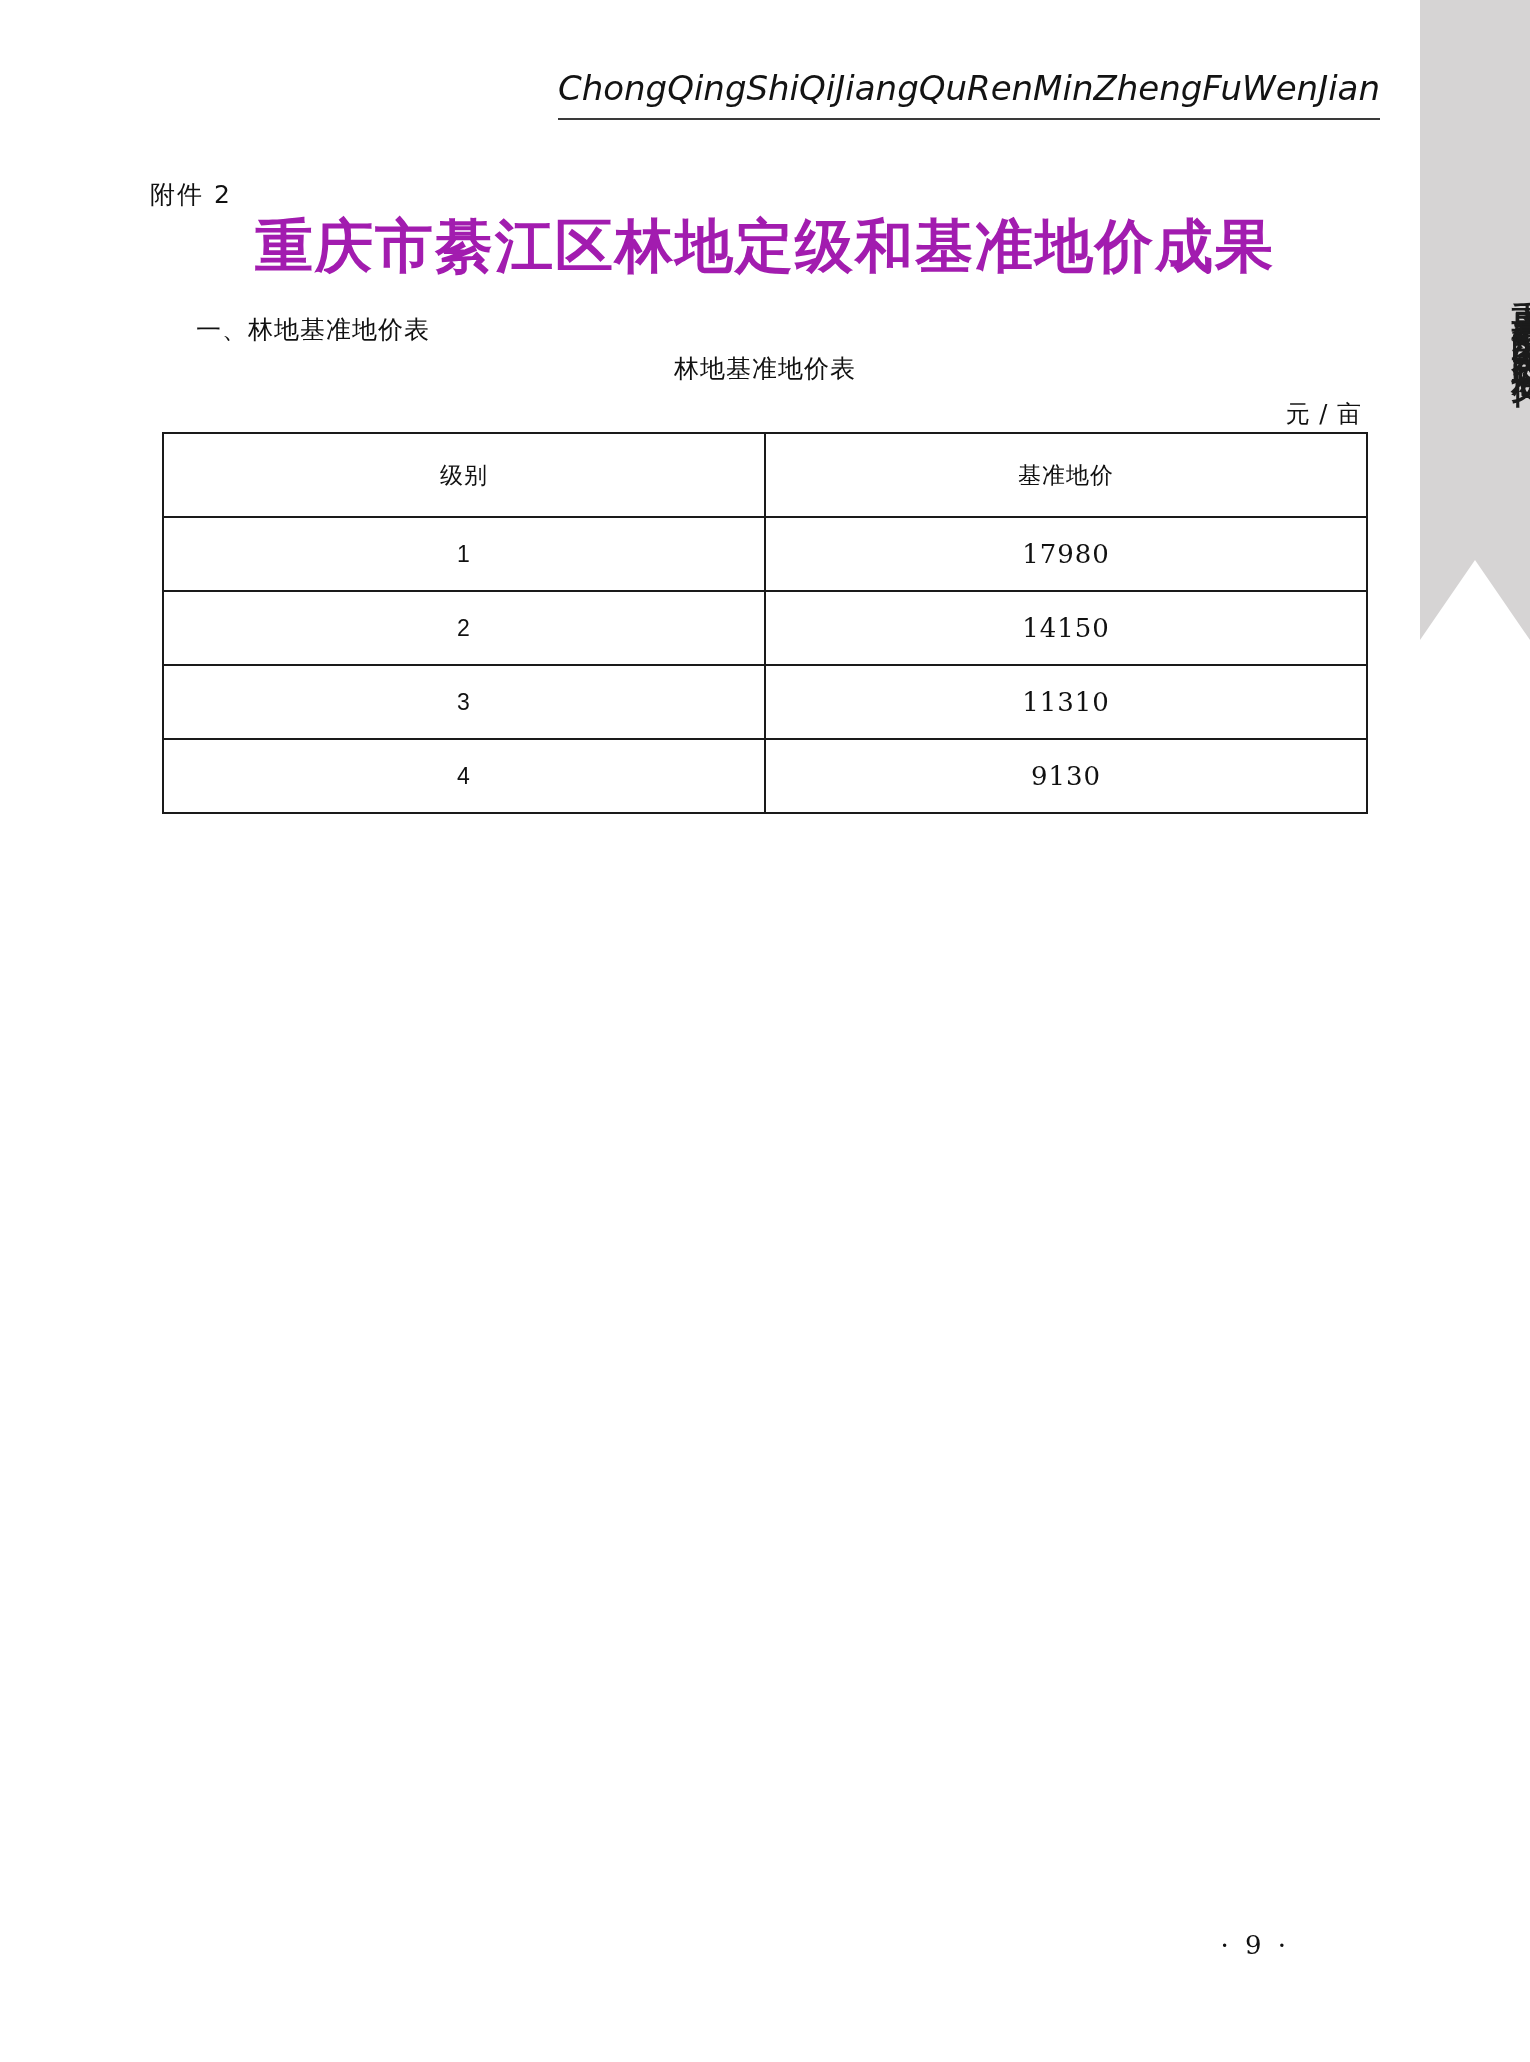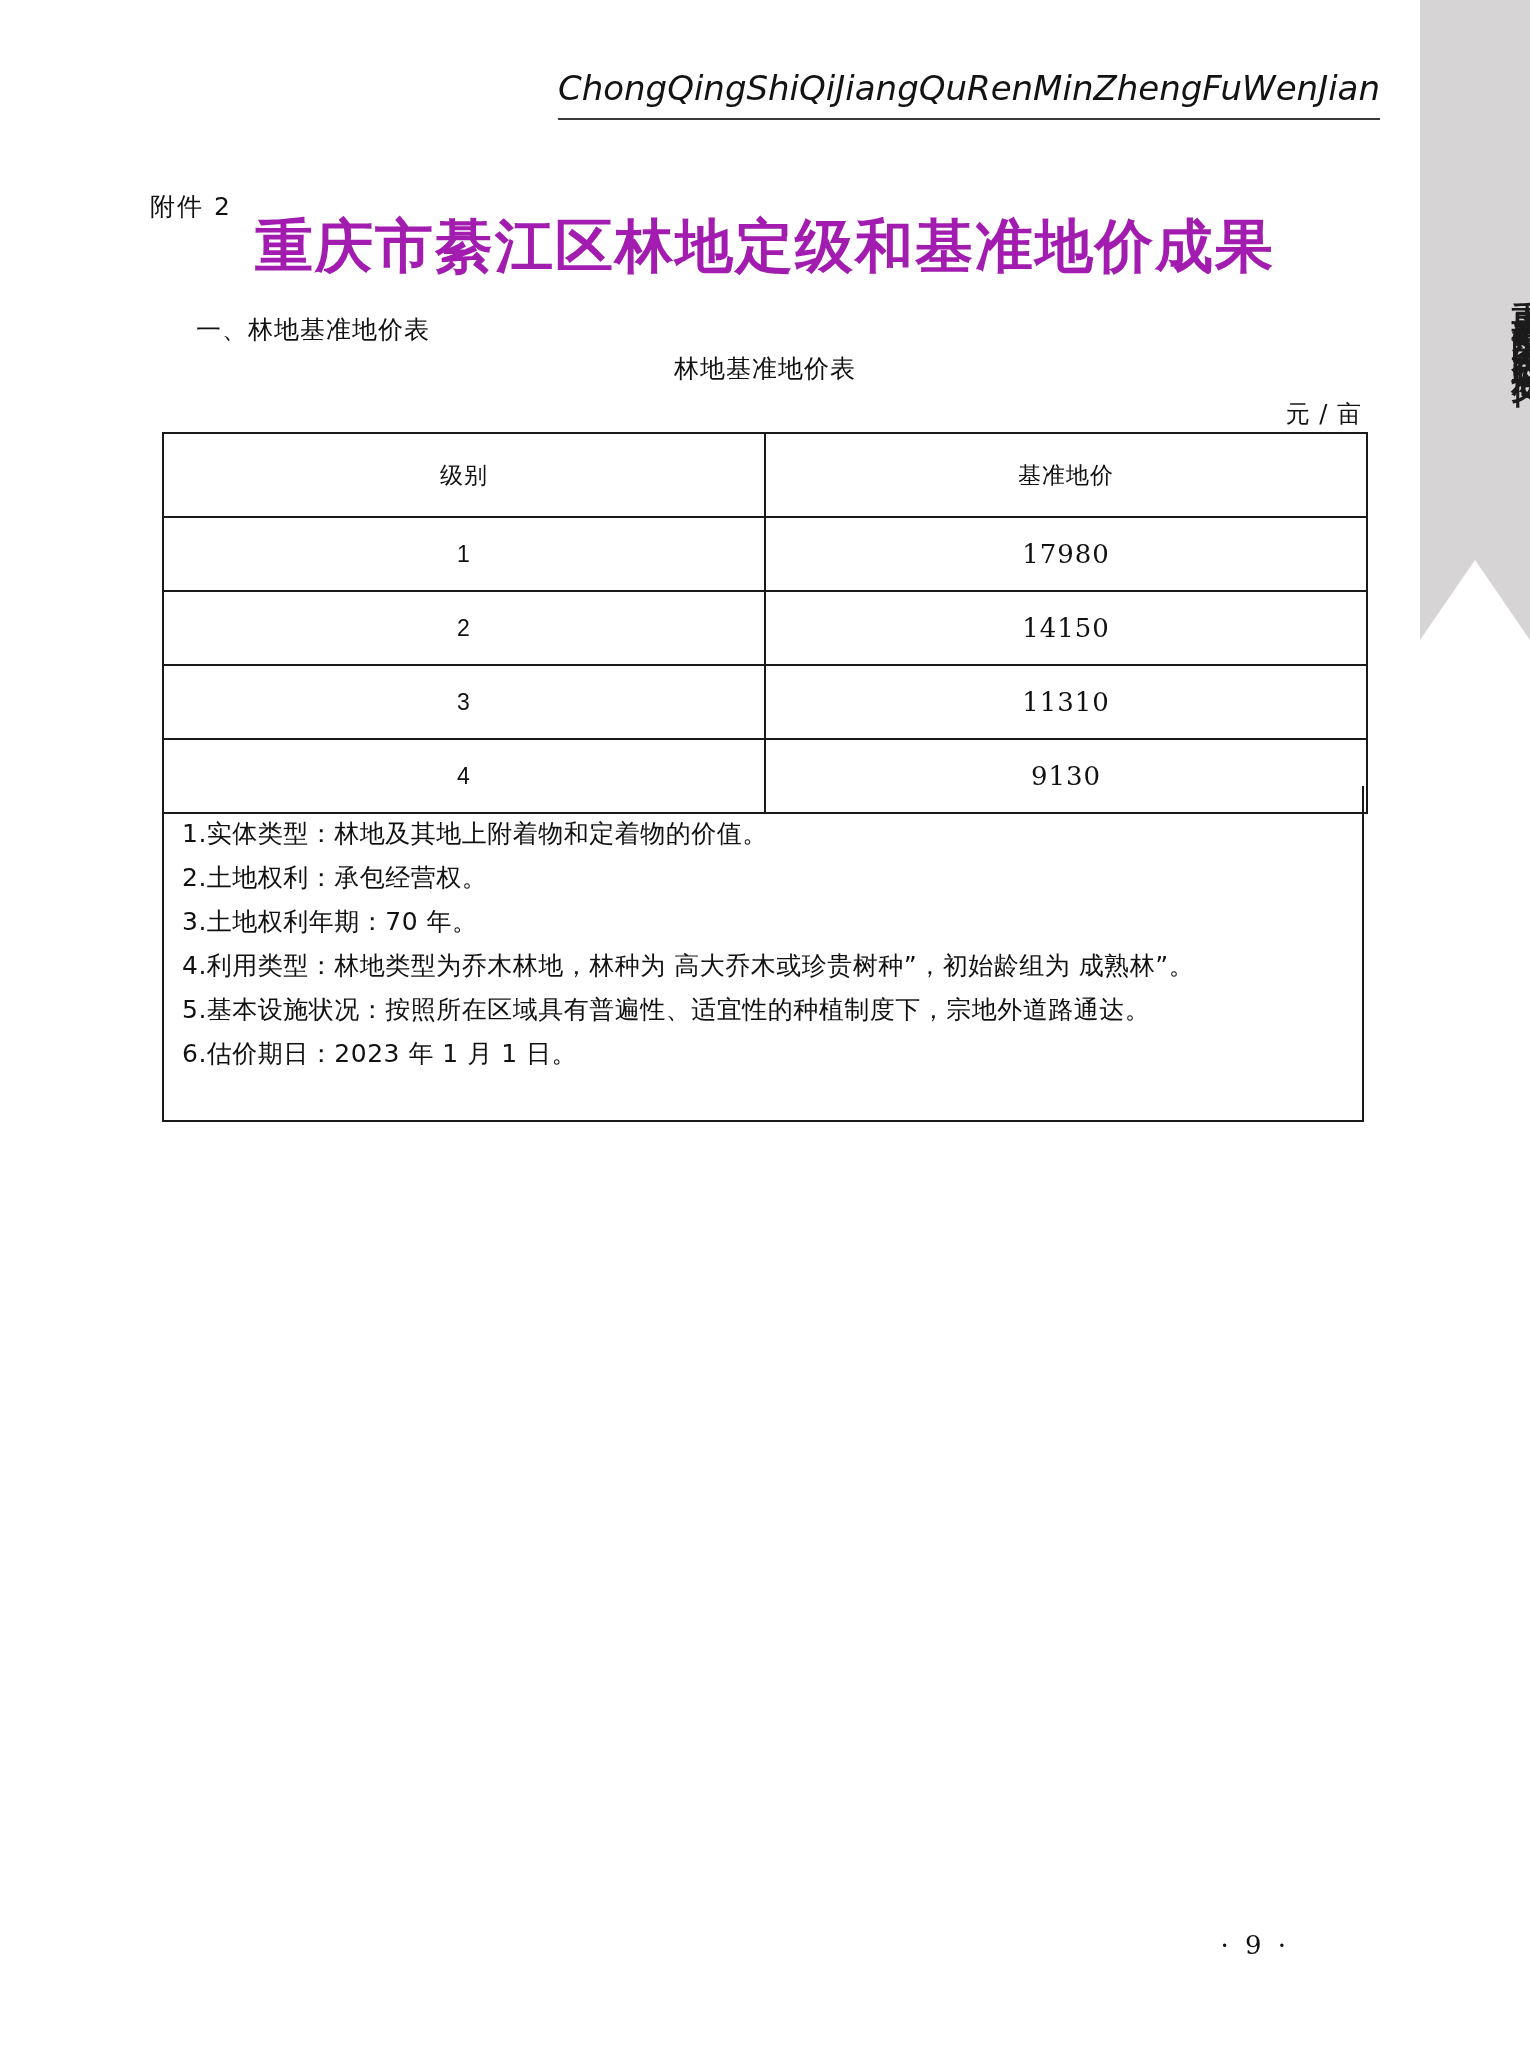--- a/index.html
+++ b/index.html
@@ -101,21 +101,20 @@
 
   
   .attach-label {
     position: absolute;
     left: 150px;
     top: 178px;
     font-family: "DejaVu Sans", "Liberation Sans", sans-serif;
     font-size: 25px;
     letter-spacing: 2px;
     color: #111;
-    margin-top: 12px;
   }
 
   
   .doc-title {
     position: absolute;
     left: 150px;
     top: 208px;
     width: 1230px;
     text-align: center;
     font-family: "DejaVu Serif", "Liberation Serif", serif;
@@ -278,24 +277,16 @@
           <td class="value">11310</td>
         </tr>
         <tr>
           <td>4</td>
           <td class="value">9130</td>
         </tr>
       </tbody>
     </table>
   </div>
 
-  <div class="notes-box">
-    <div class="note-line">1.实体类型：林地及其地上附着物和定着物的价值。</div>
-    <div class="note-line">2.土地权利：承包经营权。</div>
-    <div class="note-line">3.土地权利年期：70 年。</div>
-    <div class="note-line">4.利用类型：林地类型为乔木林地，林种为 高大乔木或珍贵树种”，初始龄组为 成熟林”。</div>
-    <div class="note-line">5.基本设施状况：按照所在区域具有普遍性、适宜性的种植制度下，宗地外道路通达。</div>
-    <div class="note-line">6.估价期日：2023 年 1 月 1 日。</div>
-  </div>
 
   <div class="page-number">· 9 ·</div>
 
 </div>
 
 </body></html>

